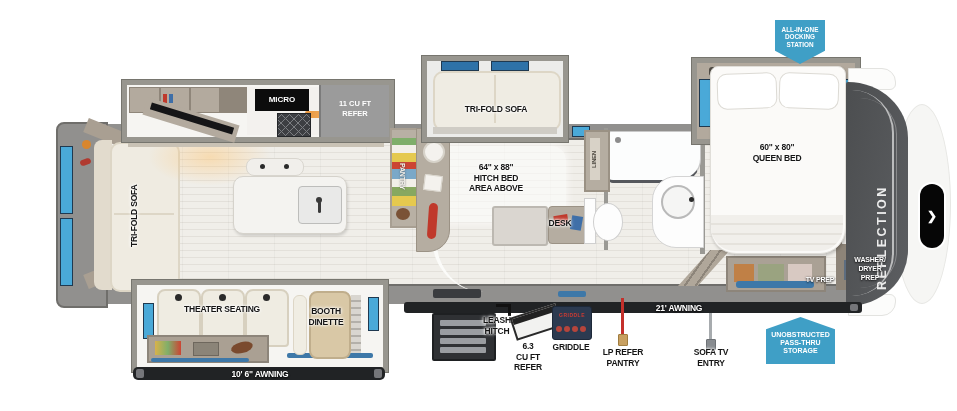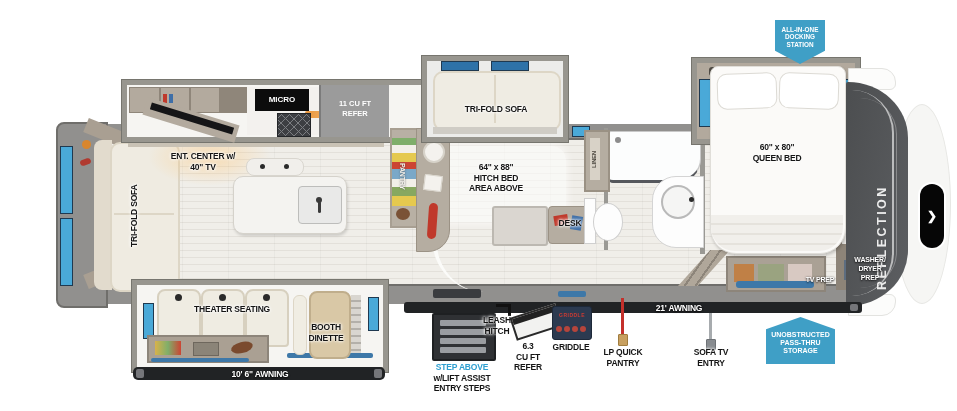--- a/index.html
+++ b/index.html
@@ -64,45 +64,41 @@
 
   <div class="abs" style="left:94px;top:140px;width:84px;height:150px;z-index:3;">
     <div class="abs" style="left:0;top:0;width:18px;height:150px;background:#e2dbcd;border-radius:8px 0 0 8px;"></div>
     <div class="abs" style="left:16px;top:2px;width:66px;height:146px;background:#efebe1;border:2px solid #ddd6c6;border-radius:10px;"></div>
     <div class="abs" style="left:20px;top:73px;width:60px;height:2px;background:#ddd6c6;"></div>
   </div>
   <div class="lbl" style="left:124px;top:158px;width:20px;height:116px;">
     <span class="vtxt" style="height:116px;">TRI-FOLD SOFA</span>
   </div>
 
-  <div class="slide" style="left:122px;top:80px;width:262px;height:52px;z-index:4;padding-left:44px;">
+  <div class="slide" style="left:122px;top:80px;width:262px;height:52px;z-index:4;">
     <div class="abs" style="left:2px;top:2px;width:118px;height:24px;background:#b3aa9e;
                 background-image:linear-gradient(90deg,transparent 0 29px,#8f867a 29px 31px,transparent 31px 59px,#8f867a 59px 61px,transparent 61px 89px,#8f867a 89px 91px);border:1px solid #8f867a;"></div>
     <div class="abs" style="left:36px;top:9px;width:4px;height:9px;background:#c0392b;"></div>
     <div class="abs" style="left:42px;top:9px;width:4px;height:9px;background:#3f6fa8;"></div>
     <div class="abs" style="left:16px;top:26px;width:96px;height:18px;background:#b3aa9e;transform:rotate(17deg);"></div>
     <div class="abs" style="left:22px;top:30px;width:86px;height:7px;background:#151517;transform:rotate(17deg);"></div>
     <div class="abs" style="left:120px;top:2px;width:72px;height:48px;background:#f3f1ee;"></div>
     <div class="abs" style="left:128px;top:4px;width:54px;height:22px;background:#0c0c0c;color:#fff;font-weight:bold;font-size:8px;text-align:center;line-height:22px;">
       <span>MICRO</span>
     </div>
     <div class="abs" style="left:178px;top:26px;width:28px;height:7px;background:linear-gradient(90deg,#e8953c,#f3b46a);border-radius:2px;"></div>
     <div class="abs" style="left:150px;top:28px;width:32px;height:22px;background:#3c3e42;
                 background-image:repeating-linear-gradient(45deg,transparent 0 5px,#7b7d81 5px 6px),repeating-linear-gradient(-45deg,transparent 0 5px,#7b7d81 5px 6px);border:1px solid #232528;"></div>
     <div class="abs" style="left:192px;top:0;width:70px;height:52px;background:#9b9b9b;border-left:2px solid #7b7b7b;color:#fff;text-align:center;font-weight:bold;font-size:7.5px;line-height:1.3;padding-top:14px;box-sizing:border-box;">
       <div>11 CU FT</div>
       <div>REFER</div>
     </div>
   </div>
 
   <div class="abs" style="left:148px;top:128px;width:124px;height:58px;background:radial-gradient(ellipse at center,rgba(255,196,110,.45),rgba(255,196,110,0) 70%);z-index:3;"></div>
-  <div class="lbl" style="left:158px;top:151px;width:90px;">
-    <div>ENT. CENTER w/</div>
-    <div>40" TV</div>
-  </div>
 
   <div class="abs" style="left:128px;top:140px;width:256px;height:7px;background:#c9c2b5;z-index:3;"></div>
 
   <div class="abs" style="left:246px;top:158px;width:56px;height:16px;background:#f1efeb;border:1.5px solid #d9d6cf;border-radius:8px;z-index:3;"></div>
   <div class="dot" style="left:260px;top:164px;width:5px;height:5px;z-index:4;"></div>
   <div class="dot" style="left:284px;top:164px;width:5px;height:5px;z-index:4;"></div>
   <div class="abs" style="left:233px;top:176px;width:112px;height:56px;background:#f4f3f0;border:1.5px solid #d5d2cb;border-radius:10px;box-shadow:1px 2px 3px rgba(0,0,0,.15);z-index:3;">
     <div class="abs" style="left:64px;top:9px;width:42px;height:36px;background:#e9e9e8;border:1.5px solid #bdbdbb;border-radius:4px;"></div>
     <div class="abs" style="left:82px;top:20px;width:6px;height:6px;background:#3a3a3a;border-radius:50%;"></div>
     <div class="abs" style="left:84px;top:24px;width:3px;height:12px;background:#3a3a3a;border-radius:2px;"></div>
@@ -135,21 +131,21 @@
     <div>TRI-FOLD SOFA</div>
   </div>
 
   <div class="abs" style="left:426px;top:146px;width:140px;height:76px;background:rgba(253,253,251,.62);border-radius:14px;box-shadow:0 0 10px rgba(255,255,255,.85);z-index:3;"></div>
   <div class="lbl" style="left:446px;top:162px;width:100px;">
     <div>64" x 88"</div>
     <div>HITCH BED</div>
     <div>AREA ABOVE</div>
   </div>
   <div class="abs" style="left:492px;top:206px;width:52px;height:36px;background:#dad6d0;border:2px solid #bcb8b1;border-radius:3px;z-index:3;"></div>
-  <div class="lbl" style="left:498px;top:218px;width:48px;padding-left:48px;">
+  <div class="lbl" style="left:488px;top:218px;width:48px;padding-left:48px;">
     <div>DESK</div>
   </div>
   <div class="abs" style="left:548px;top:206px;width:42px;height:36px;background:#b5ada1;border:1.5px solid #9b9285;border-radius:4px;z-index:3;">
     <div class="abs" style="left:5px;top:8px;width:14px;height:10px;background:#c0392b;transform:rotate(-9deg);"></div>
     <div class="abs" style="left:22px;top:9px;width:11px;height:14px;background:#3f6fa8;transform:rotate(10deg);"></div>
   </div>
   <div class="abs win" style="left:572px;top:126px;width:16px;height:9px;z-index:4;"></div>
 
   <div class="abs" style="left:604px;top:128px;width:4px;height:122px;background:#9a9994;z-index:3;"></div>
   <div class="abs" style="left:700px;top:128px;width:5px;height:126px;background:#9a9994;z-index:3;"></div>
@@ -237,24 +233,24 @@
       <div class="abs" style="left:6px;top:4px;width:26px;height:14px;background:linear-gradient(90deg,#d8b24a,#7fae6a,#cc4433);"></div>
       <div class="abs" style="left:44px;top:5px;width:24px;height:12px;background:#8b8478;border:1px solid #6e675d;"></div>
       <div class="abs" style="left:82px;top:5px;width:22px;height:11px;background:#7a4a2e;border-radius:50%;transform:rotate(-14deg);"></div>
     </div>
     <div class="abs" style="left:14px;top:73px;width:98px;height:4px;background:#3e78a8;border-radius:2px;"></div>
     <div class="abs" style="left:150px;top:68px;width:86px;height:5px;background:#3e78a8;border-radius:2px;"></div>
     <div class="abs" style="left:156px;top:10px;width:12px;height:58px;background:#f0ede3;border:1.5px solid #ddd6c6;border-radius:6px;"></div>
     <div class="abs" style="left:172px;top:6px;width:38px;height:64px;background:#d9c8a6;border:2px solid #c0ae8c;border-radius:8px;"></div>
     <div class="abs" style="left:214px;top:10px;width:10px;height:58px;background:repeating-linear-gradient(180deg,#d9d6d0 0 5px,#b3b0aa 5px 7px);"></div>
   </div>
-  <div class="lbl" style="left:192px;top:304px;width:80px;">
+  <div class="lbl" style="left:182px;top:304px;width:80px;">
     <div>THEATER SEATING</div>
   </div>
-  <div class="lbl" style="left:300px;top:322px;width:52px;">
+  <div class="lbl" style="left:300px;top:306px;width:52px;">
     <div>BOOTH</div>
     <div>DINETTE</div>
   </div>
 
   <div class="abs" style="left:433px;top:289px;width:48px;height:9px;background:#3a3c3f;border-radius:2px;z-index:3;"></div>
   <div class="abs" style="left:558px;top:291px;width:28px;height:6px;background:#3e78a8;border-radius:2px;z-index:3;"></div>
 
   <div class="awnbar" style="left:133px;top:367px;width:252px;height:13px;">
     <div class="awncap" style="left:3px;top:2px;width:8px;height:9px;"></div>
     <div class="awncap" style="left:241px;top:2px;width:8px;height:9px;"></div>
@@ -267,25 +263,20 @@
   </div>
   <div class="lbl lbl-w" style="left:634px;top:303px;width:90px;">
     <div>21' AWNING</div>
   </div>
 
   <div class="abs" style="left:432px;top:313px;width:60px;height:44px;background:#2f3134;border:2px solid #1e2022;border-radius:2px;z-index:6;">
     <div class="abs" style="left:6px;top:5px;width:46px;height:6px;background:#9a9da1;border-radius:1px;"></div>
     <div class="abs" style="left:6px;top:14px;width:46px;height:6px;background:#9a9da1;border-radius:1px;"></div>
     <div class="abs" style="left:6px;top:23px;width:46px;height:6px;background:#9a9da1;border-radius:1px;"></div>
     <div class="abs" style="left:6px;top:32px;width:46px;height:6px;background:#9a9da1;border-radius:1px;"></div>
-  </div>
-  <div class="lbl" style="left:412px;top:362px;width:100px;">
-    <div class="hl-blue">STEP ABOVE</div>
-    <div>w/LIFT ASSIST</div>
-    <div>ENTRY STEPS</div>
   </div>
 
   <div class="abs" style="left:496px;top:304px;width:12px;height:9px;border-top:3px solid #111;border-right:3px solid #111;z-index:6;"></div>
   <div class="lbl" style="left:471px;top:315px;width:52px;">
     <div>LEASH</div>
     <div>HITCH</div>
   </div>
 
   <div class="abs" style="left:512px;top:310px;width:44px;height:20px;background:#f2f2f0;border:2px solid #2a2a2a;transform:rotate(-18deg);z-index:6;">
     <div class="abs" style="left:0;top:0;width:44px;height:6px;background:#222;"></div>
@@ -303,21 +294,21 @@
     <div class="abs" style="left:19px;top:19px;width:6px;height:6px;background:#b5453c;border-radius:50%;"></div>
     <div class="abs" style="left:27px;top:19px;width:6px;height:6px;background:#b5453c;border-radius:50%;"></div>
   </div>
   <div class="lbl" style="left:546px;top:342px;width:50px;">
     <div>GRIDDLE</div>
   </div>
 
   <div class="abs" style="left:621px;top:298px;width:3px;height:38px;background:#c4302b;z-index:6;"></div>
   <div class="abs" style="left:618px;top:334px;width:8px;height:10px;background:#c8a060;border:1px solid #a07c3e;border-radius:1px;z-index:6;"></div>
   <div class="lbl" style="left:595px;top:347px;width:56px;">
-    <div>LP QUICK</div>
+    <div>LP REFER</div>
     <div>PANTRY</div>
   </div>
 
   <div class="abs" style="left:709px;top:313px;width:3px;height:28px;background:#a7abae;z-index:6;"></div>
   <div class="abs" style="left:706px;top:339px;width:8px;height:9px;background:#888c90;border:1px solid #6e7276;border-radius:1px;z-index:6;"></div>
   <div class="lbl" style="left:683px;top:347px;width:56px;">
     <div>SOFA TV</div>
     <div>ENTRY</div>
   </div>
 

